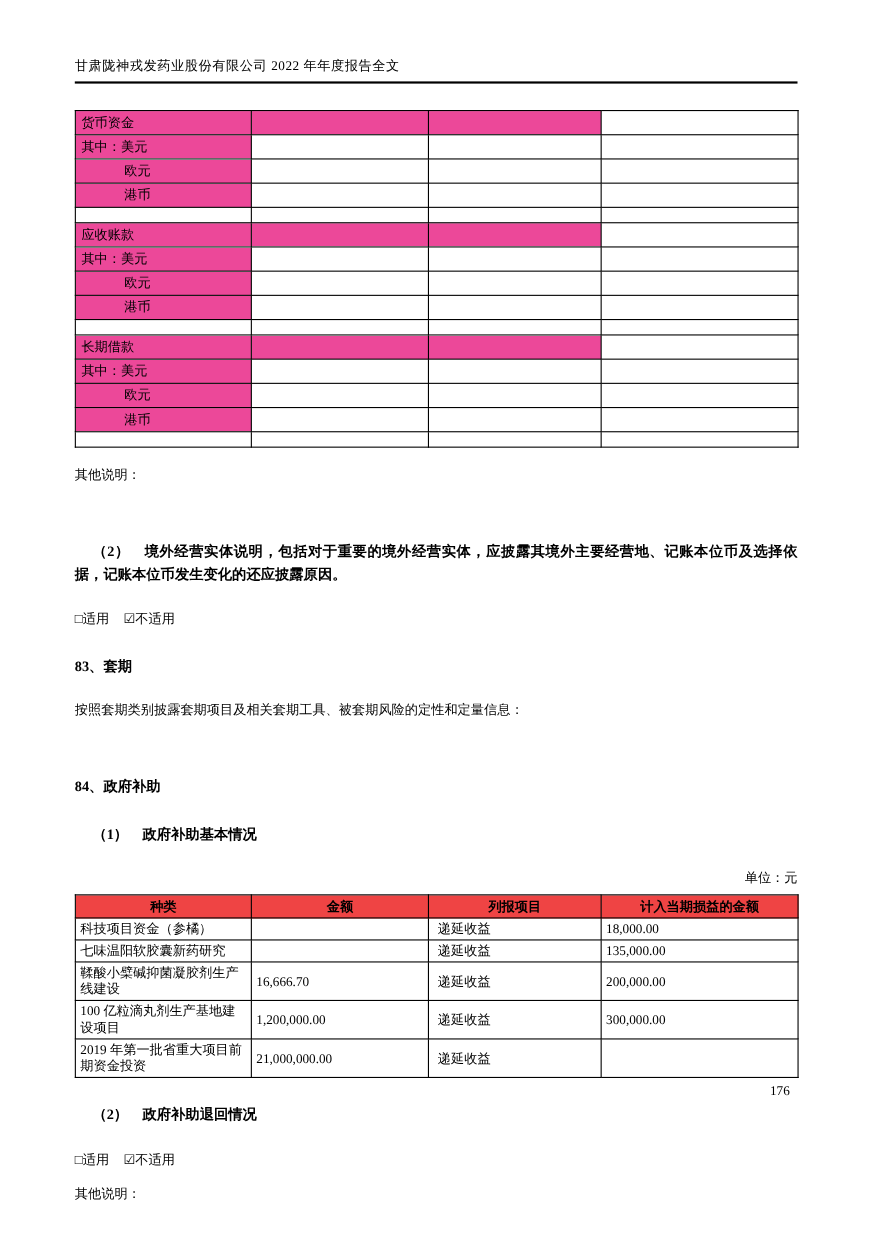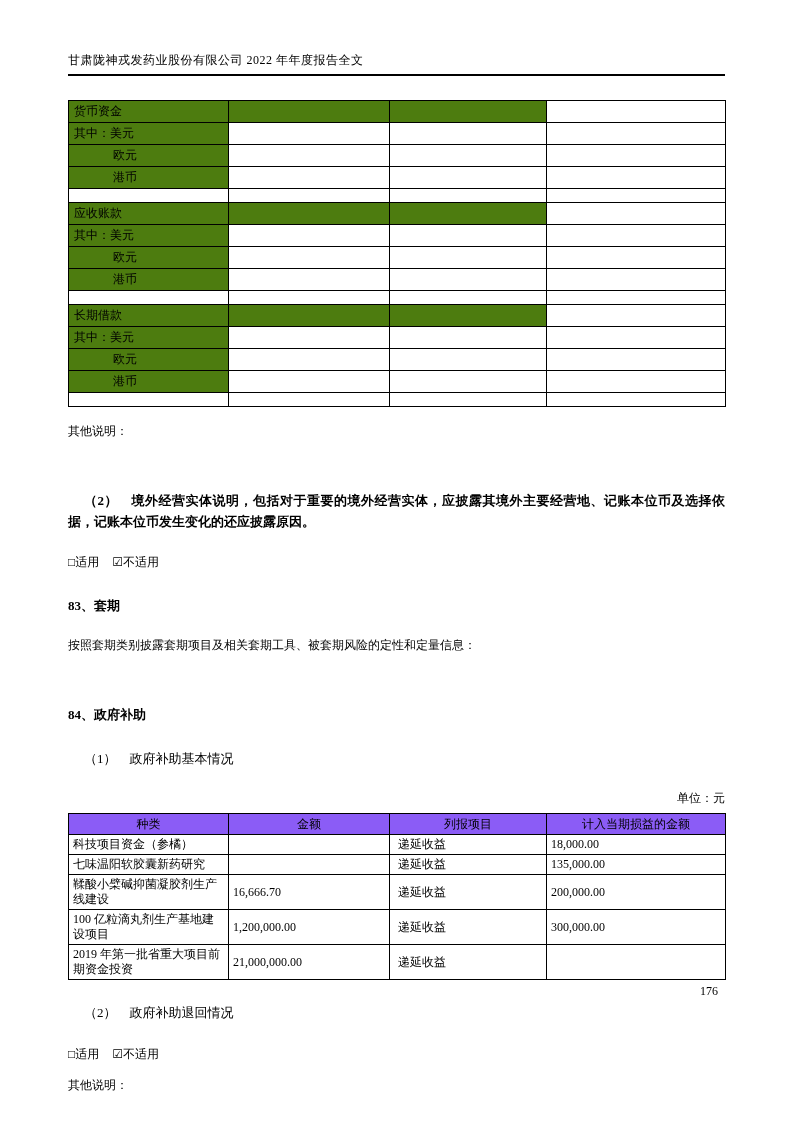--- a/index.html
+++ b/index.html
@@ -15,42 +15,42 @@
   }
   table { border-collapse:collapse; width:657px; table-layout:fixed; }
   
   .ctable { margin-top:24px; }
   .ctable td {
     border:1px solid #000; height:21px; font-size:12px;
     padding:0 5px; vertical-align:middle; overflow:hidden; white-space:nowrap;
   }
   .ctable tr.row-spacer td { height:13px; }
   .ctable td.indent { padding-left:44px; }
-  .shaded { background:#4d7c0f; }
+  .shaded { background:#ec4899; }
   .note { margin:16px 0 0 0; font-size:12px; }
   .bold-para {
     margin:50px 0 0 0; font-size:13px; font-weight:bold;
     line-height:21px; text-indent:16px; text-align:justify;
   }
   .checkline { margin:22px 0 0 0; font-size:12px; }
   .checkline .cb { margin-right:10px; }
   h3, h4 { margin:0; padding:0; }
   h3 { font-size:13px; font-weight:bold; }
   .h83 { margin-top:26px; }
   .body-text { margin:22px 0 4px 0; font-size:12px; }
   .h84 { margin-top:52px; }
-  .subhead { margin-top:26px; font-size:13px; font-weight:normal; padding-left:16px; }
+  .subhead { margin-top:26px; font-size:13px; font-weight:bold; padding-left:16px; }
   .unit { margin:22px 0 0 0; text-align:right; font-size:12px; }
   
   .stable { margin-top:6px; }
   .stable th, .stable td {
     border:1px solid #000; font-size:12px; line-height:15px;
     padding:2px 4px; vertical-align:middle;
   }
-  .stable th { background:#8b5cf6; font-weight:normal; text-align:center; height:16px; }
+  .stable th { background:#ef4444; font-weight:bold; text-align:center; height:16px; }
   .stable td.al { text-align:left; }
   .stable td.ar { text-align:left; padding-right:7px; }
   .stable td.pad8 { padding-left:8px; }
   .sub2head { margin-top:24px; }
   .checkline.second { margin-top:24px; }
   .note.second { margin-top:14px; }
   .page-number { position:absolute; top:984px; right:75px; font-size:12px; }
 </style>
 </head>
 <body>

